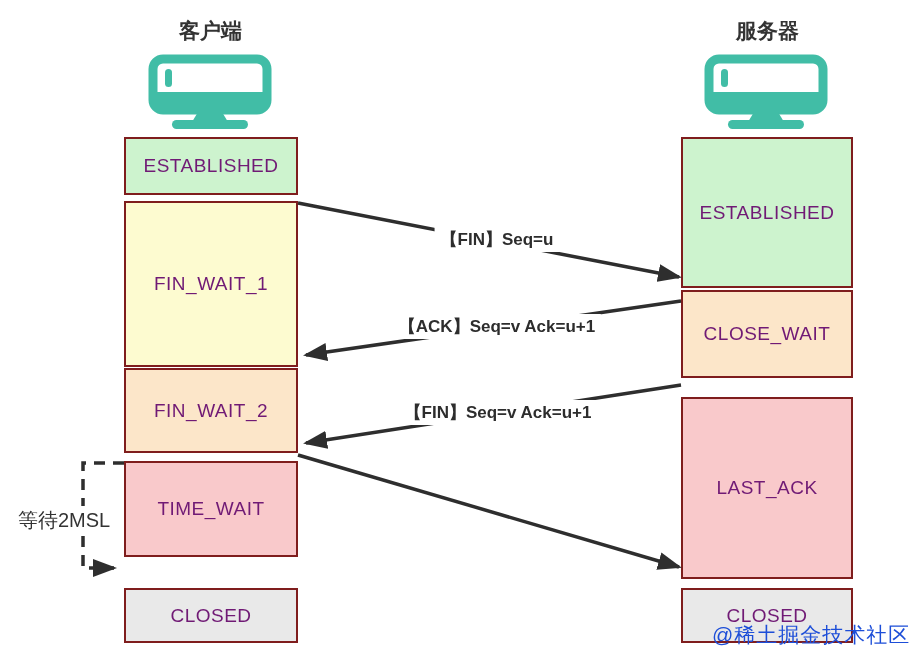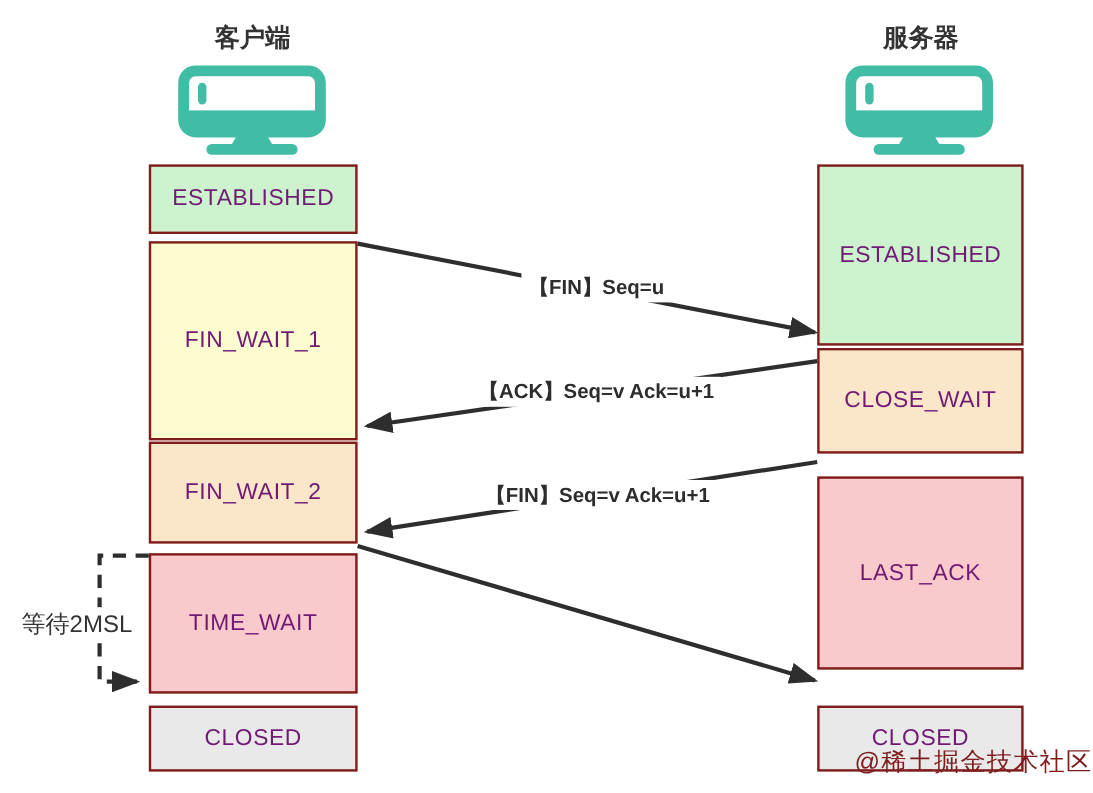--- a/index.html
+++ b/index.html
@@ -40,27 +40,27 @@
     align-items: center;
     justify-content: center;
     letter-spacing: 0.5px;
     z-index: 1;
   }
   
   .c-col { left: 124px; width: 174px; }
   .b-c-est { top: 137px; height: 58px; }
   .b-c-fw1 { top: 201px; height: 166px; }
   .b-c-fw2 { top: 368px; height: 85px; }
-  .b-c-tw  { top: 461px; height: 117px; }
+  .b-c-tw  { top: 461px; height: 96px; }
   .b-c-cl  { top: 588px; height: 55px; }
   
   .s-col { left: 681px; width: 172px; }
   .b-s-est { top: 137px; height: 151px; }
   .b-s-cw  { top: 290px; height: 88px; }
-  .b-s-la  { top: 397px; height: 161px; }
+  .b-s-la  { top: 397px; height: 182px; }
   .b-s-cl  { top: 588px; height: 55px; }
 
   .wires {
     position: absolute;
     left: 0; top: 0;
     width: 911px; height: 661px;
     z-index: 2;
     pointer-events: none;
   }
 
@@ -88,21 +88,21 @@
     color: #333333;
     padding: 1px 2px;
     white-space: nowrap;
     z-index: 3;
   }
 
   .watermark {
     position: absolute;
     left: 712px; top: 621px;
     font-size: 21px;
-    color: #7f1d1d;
+    color: #1d4ed8;
     white-space: nowrap;
     z-index: 4;
     letter-spacing: 1px;
   }
 </style>
 </head>
 <body>
 
 <div class="stage">
 

